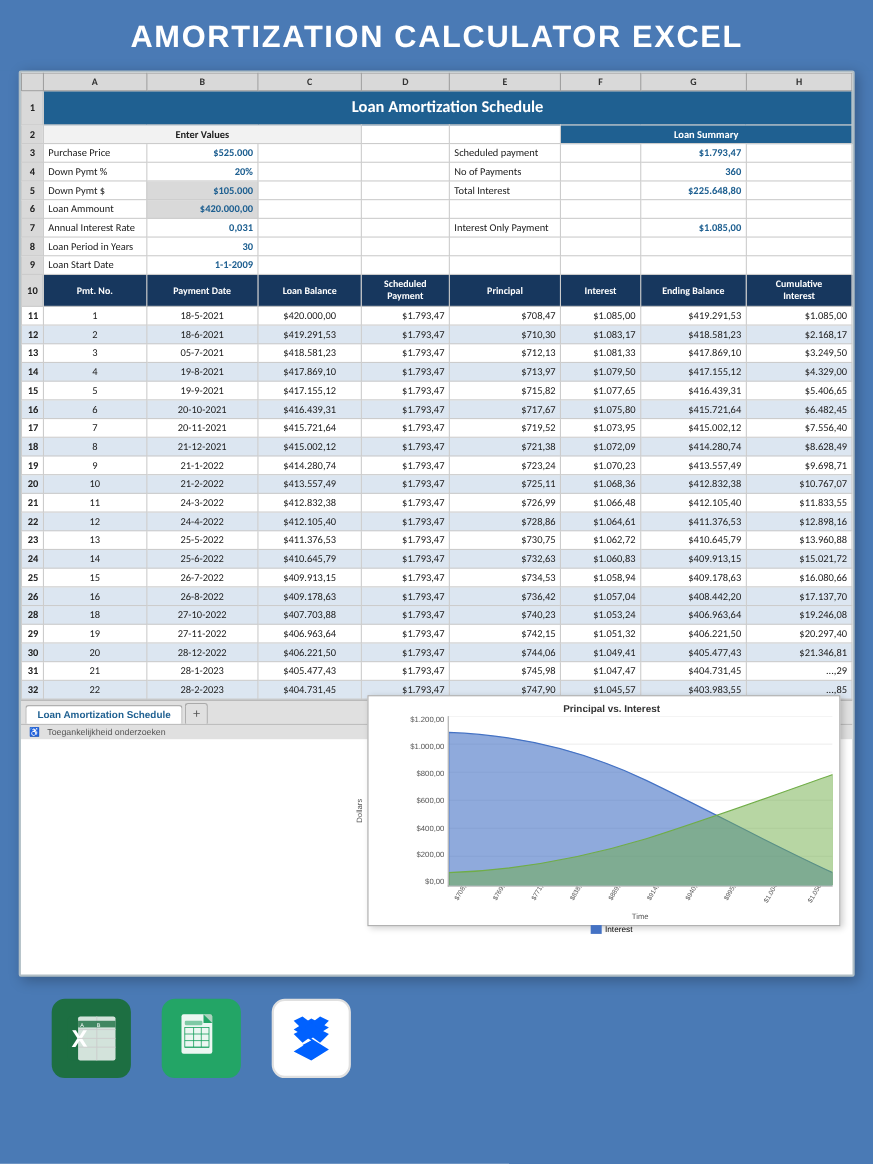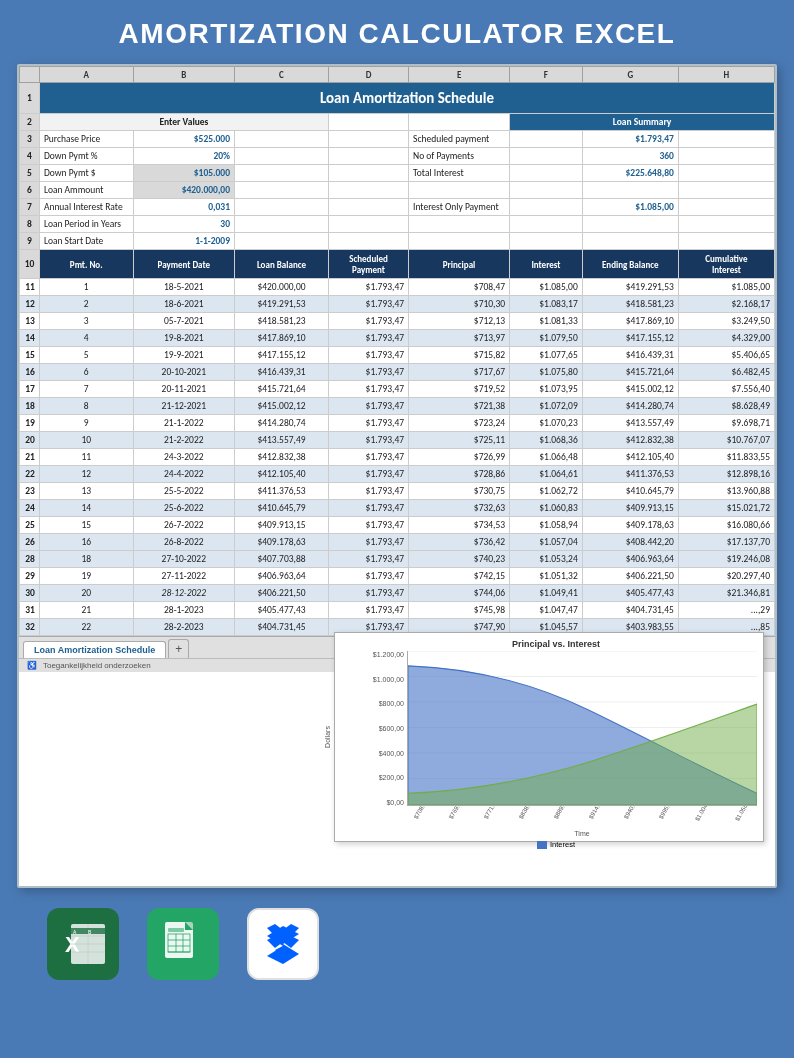--- a/index.html
+++ b/index.html
@@ -606,21 +606,21 @@
         <td>$406.963,64</td>
         <td>$1.793,47</td>
         <td>$742,15</td>
         <td>$1.051,32</td>
         <td>$406.221,50</td>
         <td>$20.297,40</td>
       </tr>
       <tr class="data-row-even">
         <td class="row-num">30</td>
         <td style="text-align:center;">20</td>
-        <td style="text-align:center;font-style:italic;">28-12-2022</td>
+        <td style="text-align:center;">28-12-2022</td>
         <td>$406.221,50</td>
         <td>$1.793,47</td>
         <td>$744,06</td>
         <td>$1.049,41</td>
         <td>$405.477,43</td>
         <td>$21.346,81</td>
       </tr>
       <tr class="data-row-odd">
         <td class="row-num">31</td>
         <td style="text-align:center;">21</td>

